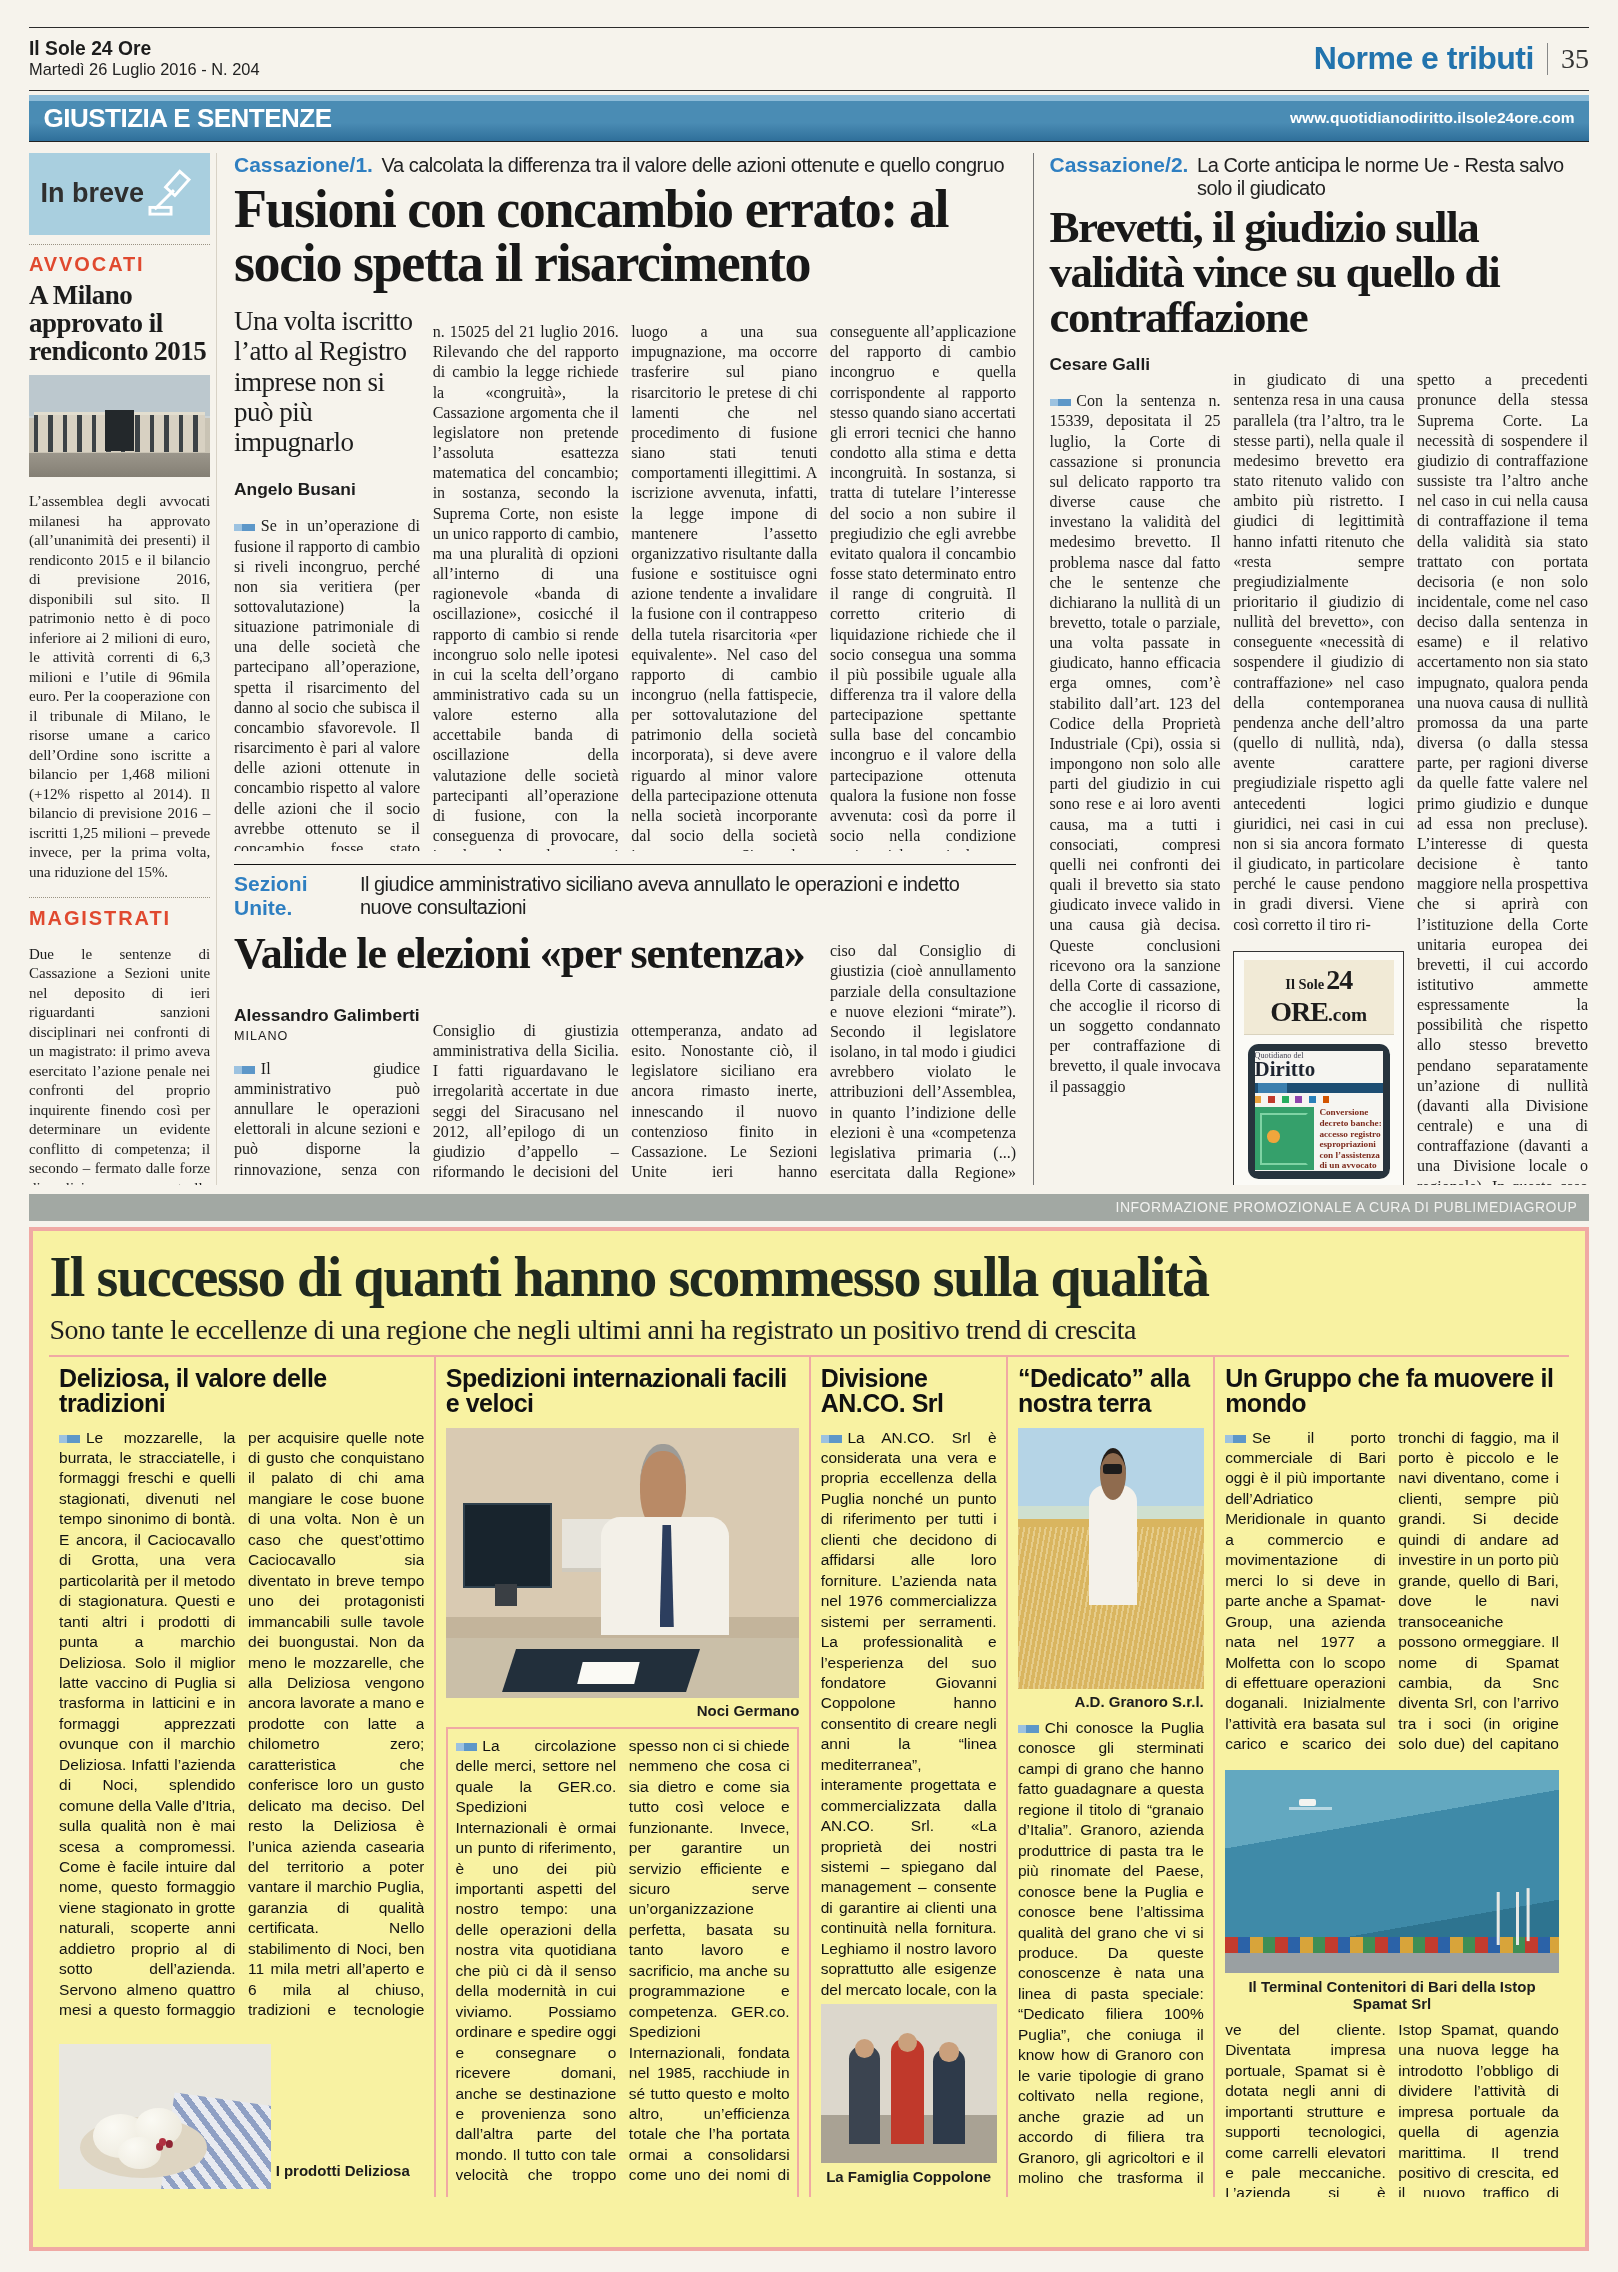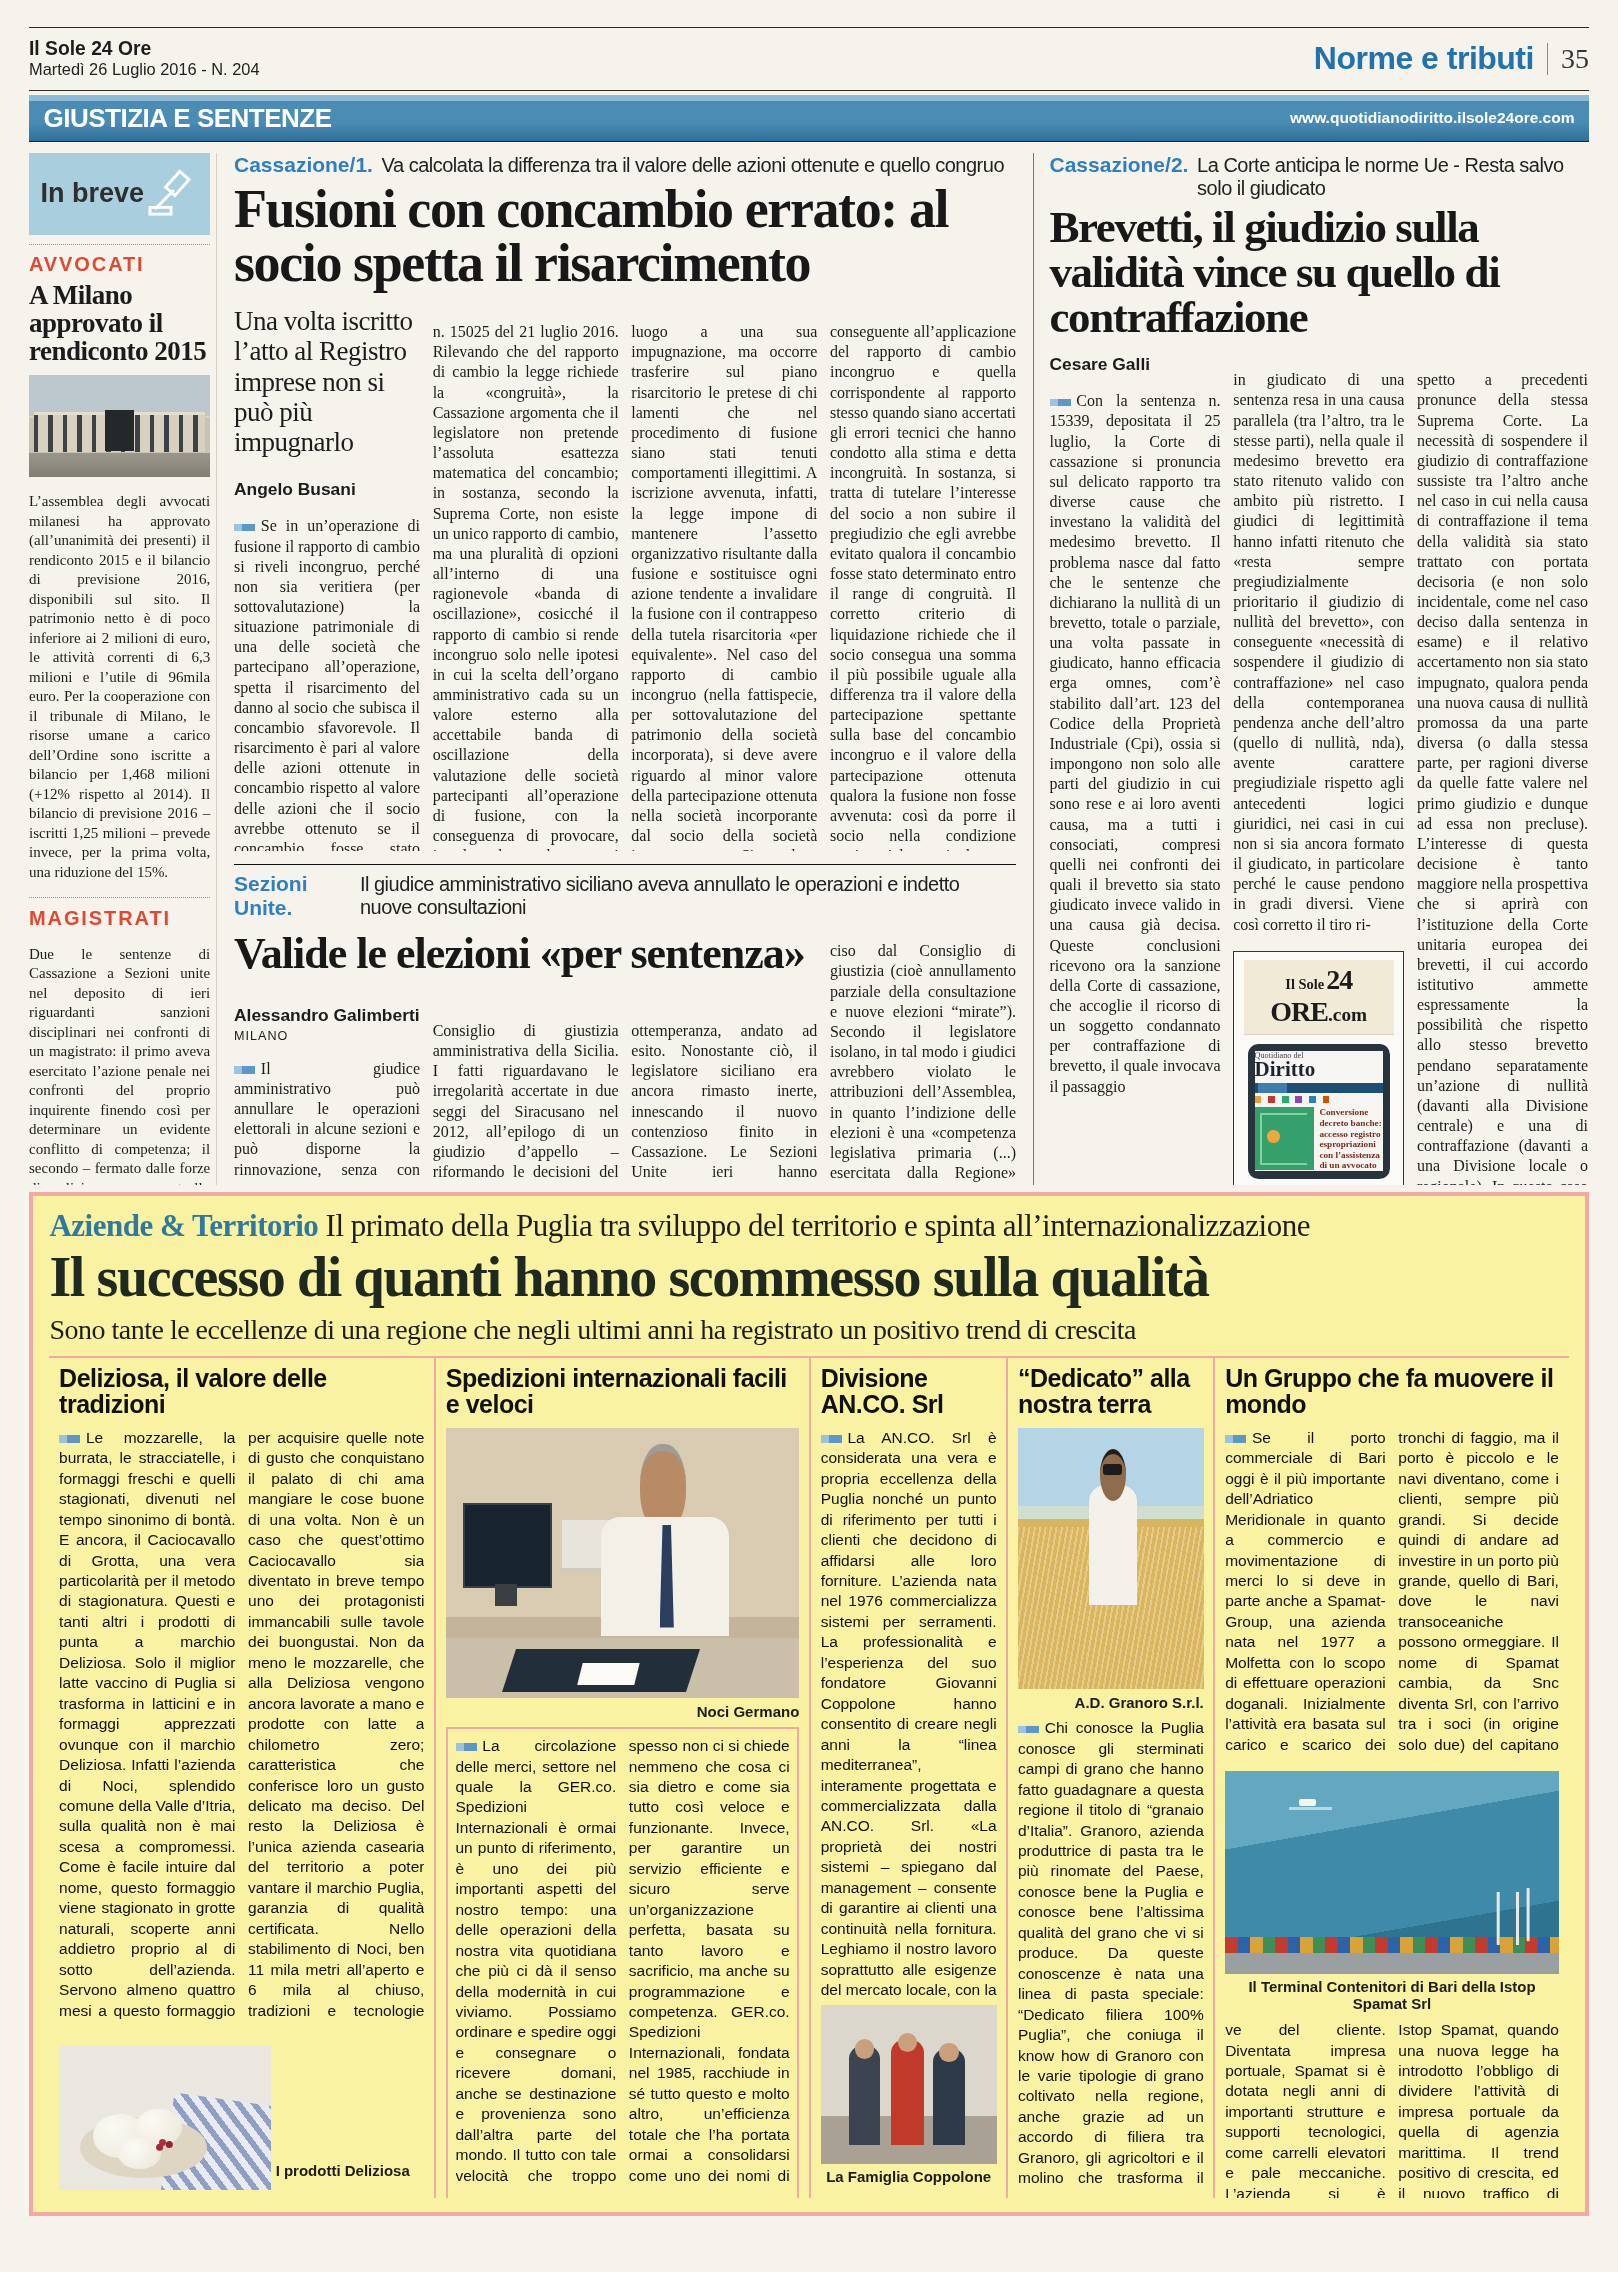--- a/index.html
+++ b/index.html
@@ -299,26 +299,25 @@
           </div>
         </div>
         <div class="brev-col">
           <p class="news">spetto a precedenti pronunce della stessa Suprema Corte. La necessità di sospendere il giudizio di contraffazione sussiste tra l’altro anche nel caso in cui nella causa di contraffazione il tema della validità sia stato trattato con portata decisoria (e non solo incidentale, come nel caso deciso dalla sentenza in esame) e il relativo accertamento non sia stato impugnato, qualora penda una nuova causa di nullità promossa da una parte diversa (o dalla stessa parte, per ragioni diverse da quelle fatte valere nel primo giudizio e dunque ad essa non precluse). L’interesse di questa decisione è tanto maggiore nella prospettiva che si aprirà con l’istituzione della Corte unitaria europea dei brevetti, il cui accordo istitutivo ammette espressamente la possibilità che rispetto allo stesso brevetto pendano separatamente un’azione di nullità (davanti alla Divisione centrale) e una di contraffazione (davanti a una Divisione locale o regionale). In questo caso le Rules of Procedure della Corte hanno previsto che l’udienza di discussione nella causa di nullità sia fissata prima di quella nella causa di contraffazione: così riducendo al minimo il rischio che il brevetto venga revocato dopo la pronuncia della sentenza sulla contraffazione (come avviene in Germania, dove la “biforcazione” è obbligatoria). La soluzione adottata conferma l’alto livello delle recenti pronunce in materia di brevetti, che per più versi si pone come un punto di riferimento europeo.</p>
 
         </div>
       </div>
     </section>
   </main>
 
+  <div class="promo-strip">
+    <span>INFORMAZIONE PROMOZIONALE A CURA DI PUBLIMEDIAGROUP</span>
+  </div>
 
   <section class="advert">
-    <div class="ad-eyebrow">
-      <span class="e1">Aziende &amp; Territorio</span>
-      <span class="e2">Il primato della Puglia tra sviluppo del territorio e spinta all’internazionalizzazione</span>
-    </div>
     <div class="ad-headline">Il successo di quanti hanno scommesso sulla qualità</div>
     <div class="ad-subhead">Sono tante le eccellenze di una regione che negli ultimi anni ha registrato un positivo trend di crescita</div>
 
     <div class="ad-cols">
 
       <div class="ad-col">
         <div class="ad-title">Deliziosa, il valore delle tradizioni</div>
         <div class="ad-body twocol" style="height:613px;overflow:hidden;"><span class="mark"></span><span>Le mozzarelle, la burrata, le stracciatelle, i formaggi freschi e quelli stagionati, divenuti nel tempo sinonimo di bontà. E ancora, il Caciocavallo di Grotta, una vera particolarità per il metodo di stagionatura. Questi e tanti altri i prodotti di punta a marchio Deliziosa. Solo il miglior latte vaccino di Puglia si trasforma in latticini e in formaggi apprezzati ovunque con il marchio Deliziosa. Infatti l’azienda di Noci, splendido comune della Valle d’Itria, sulla qualità non è mai scesa a compromessi. Come è facile intuire dal nome, questo formaggio viene stagionato in grotte naturali, scoperte anni addietro proprio al di sotto dell’azienda. Servono almeno quattro mesi a questo formaggio per acquisire quelle note di gusto che conquistano il palato di chi ama mangiare le cose buone di una volta. Non è un caso che quest’ottimo Caciocavallo sia diventato in breve tempo uno dei protagonisti immancabili sulle tavole dei buongustai. Non da meno le mozzarelle, che alla Deliziosa vengono ancora lavorate a mano e prodotte con latte a chilometro zero; caratteristica che conferisce loro un gusto delicato ma deciso. Del resto la Deliziosa è l’unica azienda casearia del territorio a poter vantare il marchio Puglia, garanzia di qualità certificata. Nello stabilimento di Noci, ben 11 mila metri all’aperto e 6 mila al chiuso, tradizioni e tecnologie creano un’alchimia unica, frutto dello spirito imprenditoriale con il quale 24 anni fa Giovanni D’Ambruoso ha dato vita all’azienda. Ora, tutte le competenze acquisite negli anni, Giovanni D’Ambruoso le sta condividendo con il figlio Giuseppe, certo che un giorno sarà lui a consolidare la posizione del brand in Italia e all’estero. Sempre con l’unico intento di offrire al consumatore prodotti sicuri e di gusto inimitabile. L’impresa oggi, con lo sguardo sempre rivolto al futuro, sta pianificando nuovi investimenti per ampliare il proprio know-how di servizi messi a disposizione della clientela e favorire lo sviluppo economico di tutta la Regione Puglia della quale rappresenta una vera e propria eccellenza del settore.</span></div>
         <div class="photo photo-cheese">
           <div class="ch-cloth"></div>

